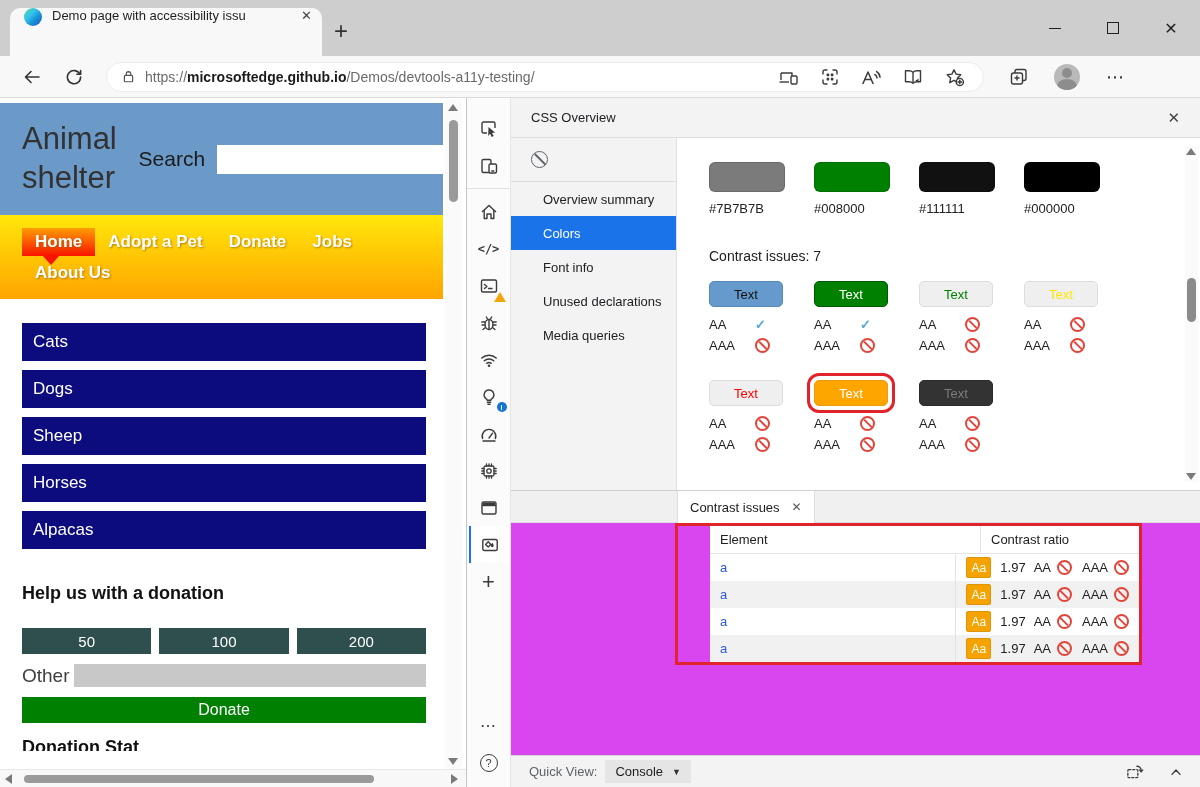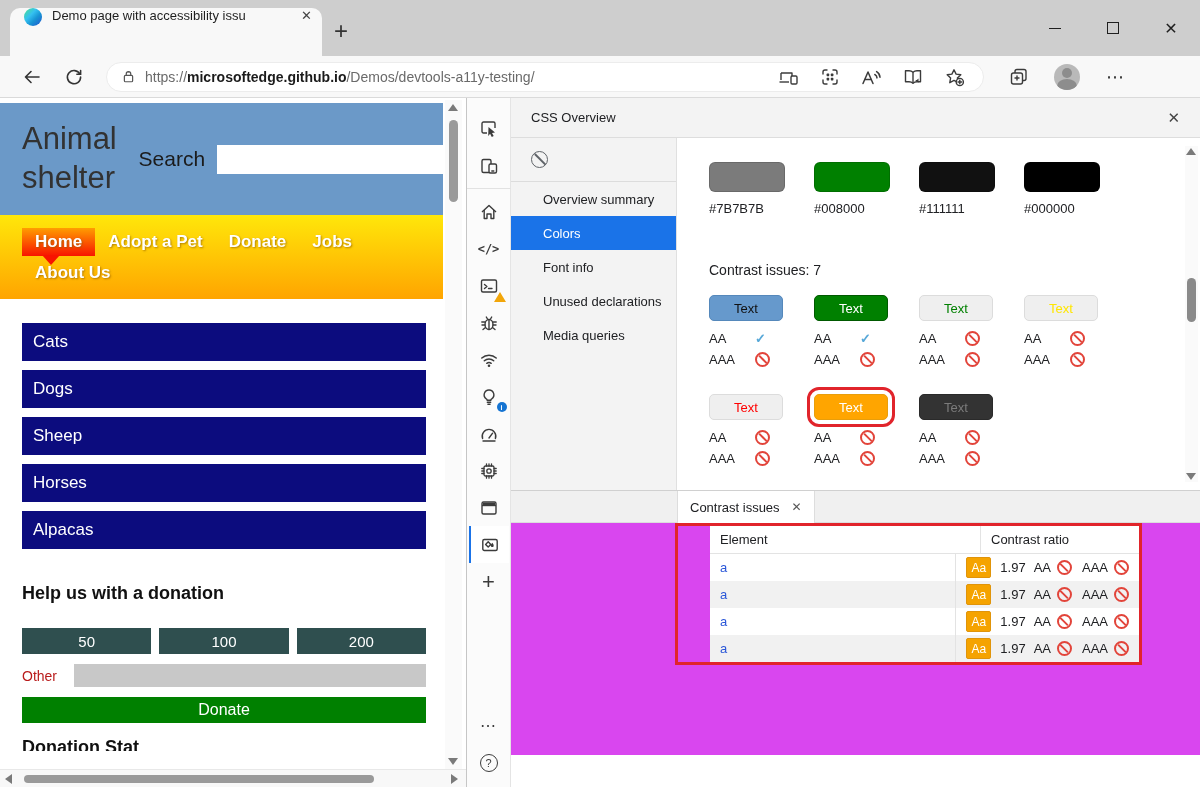--- a/index.html
+++ b/index.html
@@ -50,21 +50,21 @@
   .nav-item { padding:4px 13px; cursor:pointer; }
   .nav-item.active { background:linear-gradient(#ff9d00,#f81400); position:relative; }
   .nav-item.active::after { content:""; position:absolute; left:20px; bottom:-9px; width:0; height:0; border-left:9px solid transparent; border-right:9px solid transparent; border-top:10px solid #f81400; }
   .nav-row2 { margin:7px 0 0 13px; }
   .category { height:38px; background:#0c0c7e; color:#fff; font-size:17px; display:flex; align-items:center; padding-left:11px; margin:0 17px 9px 22px; cursor:pointer; }
   .cats-block { margin-top:24px; }
   .donation-heading { margin:34px 0 0 22px; font-size:18px; font-weight:bold; color:#111; }
   .amounts { display:flex; gap:8px; margin:24px 17px 0 22px; }
   .amount { flex:1; height:26px; background:#2f4f4f; color:#fff; font-size:15px; display:flex; align-items:center; justify-content:center; cursor:pointer; }
   .other-row { display:flex; align-items:center; margin:10px 17px 0 22px; }
-  .other-label { font-size:14px; color:#b91c1c; width:52px; }
+  .other-label { font-size:19px; color:#404040; width:52px; }
   .other-input { flex:1; height:23px; background:#c8c8c8; border:none; outline:none; padding:0 6px; }
   .donate-btn { margin:10px 17px 0 22px; height:26px; background:#008000; color:#fff; font-size:16px; display:flex; align-items:center; justify-content:center; cursor:pointer; }
   .clipped-heading { margin:14px 0 0 22px; font-size:18px; font-weight:bold; color:#111; height:14px; overflow:hidden; }
 
   
   .tri { width:0; height:0; display:block; }
   .tri.up    { border-left:5px solid transparent; border-right:5px solid transparent; border-bottom:7px solid #7a7a7a; }
   .tri.down  { border-left:5px solid transparent; border-right:5px solid transparent; border-top:7px solid #7a7a7a; }
   .tri.left  { border-top:5px solid transparent; border-bottom:5px solid transparent; border-right:7px solid #7a7a7a; }
   .tri.right { border-top:5px solid transparent; border-bottom:5px solid transparent; border-left:7px solid #7a7a7a; }
@@ -102,21 +102,21 @@
   .clear-icon { width:17px; height:17px; border:1.6px solid #5f6368; border-radius:50%; position:relative; display:block; }
   .clear-icon::before { content:""; position:absolute; left:50%; top:0px; bottom:0px; width:1.6px; background:#5f6368; transform:translateX(-50%) rotate(-45deg); }
   .co-item { height:34px; display:flex; align-items:center; padding-left:32px; font-size:13px; color:#202124; cursor:pointer; }
   .co-item.selected { background:#1a73e8; color:#fff; }
 
   .co-content { flex:1; position:relative; background:#fff; padding:24px 0 0 32px; overflow:hidden; }
   .swatch-row { display:flex; gap:29px; }
   .swatch-cell { width:76px; }
   .swatch { width:76px; height:30px; border-radius:6px; border:1px solid rgba(0,0,0,.14); }
   .swatch-label { font-size:13px; color:#202124; margin-top:9px; }
-  .contrast-count { margin-top:46px; font-size:14px; color:#202124; }
+  .contrast-count { margin-top:32px; font-size:14px; color:#202124; }
   .samples { margin-top:17px; display:flex; flex-wrap:wrap; width:430px; }
   .sample { width:105px; margin-bottom:26px; }
   .sample-btn { width:74px; height:26px; border-radius:5px; border:1px solid; display:flex; align-items:center; justify-content:center; font-size:13px; cursor:pointer; }
   .sample.highlighted .sample-btn { outline:3px solid #e1242b; outline-offset:4px; }
   .grade-row { display:flex; align-items:center; margin-top:9px; height:17px; font-size:13px; color:#202124; }
   .grade-row + .grade-row { margin-top:4px; }
   .grade-label { width:36px; }
   .check { color:#57a8d8; font-size:13px; font-weight:bold; margin-left:10px; }
   .no-entry { width:15px; height:15px; border:2px solid #e2443a; border-radius:50%; position:relative; display:inline-block; margin-left:10px; }
   .no-entry::before { content:""; position:absolute; left:50%; top:0; bottom:0; width:2px; background:#e2443a; transform:translateX(-50%) rotate(-45deg); }
@@ -585,15 +585,36 @@
                   <span class="grade-txt">AA</span>
                   <span class="no-entry"></span>
                   <span class="grade-txt">AAA</span>
                   <span class="no-entry"></span>
                 </span>
               </div>
             </div>
         </div>
       </div>
 
+      <div class="quickview">
+        <span class="qv-label">Quick View:</span>
+        <span class="qv-select">
+          <span>Console</span>
+          <span class="qv-caret">▼</span>
+        </span>
+        <span class="qv-right">
+          <span>
+            <svg width="19" height="19" viewBox="0 0 20 20" fill="none" stroke="#3b3b3b" stroke-width="1.4" stroke-linecap="round" stroke-linejoin="round">
+                <rect x="3" y="8" width="10.5" height="8.5" rx="1" stroke-dasharray="2.2 2"></rect>
+                <path d="M12.5 4.5 a4.5 4.5 0 0 1 4.5 4.5 v1"></path>
+                <path d="M15.3 8.3 l1.7 2 1.7-2"></path>
+              </svg>
+          </span>
+          <span>
+            <svg width="16" height="16" viewBox="0 0 20 20" fill="none" stroke="#3b3b3b" stroke-width="1.7" stroke-linecap="round" stroke-linejoin="round">
+                <path d="M5 13 l5-5.5 5 5.5"></path>
+              </svg>
+          </span>
+        </span>
+      </div>
     </div>
   </div>
 </div>
 
 </body></html>

